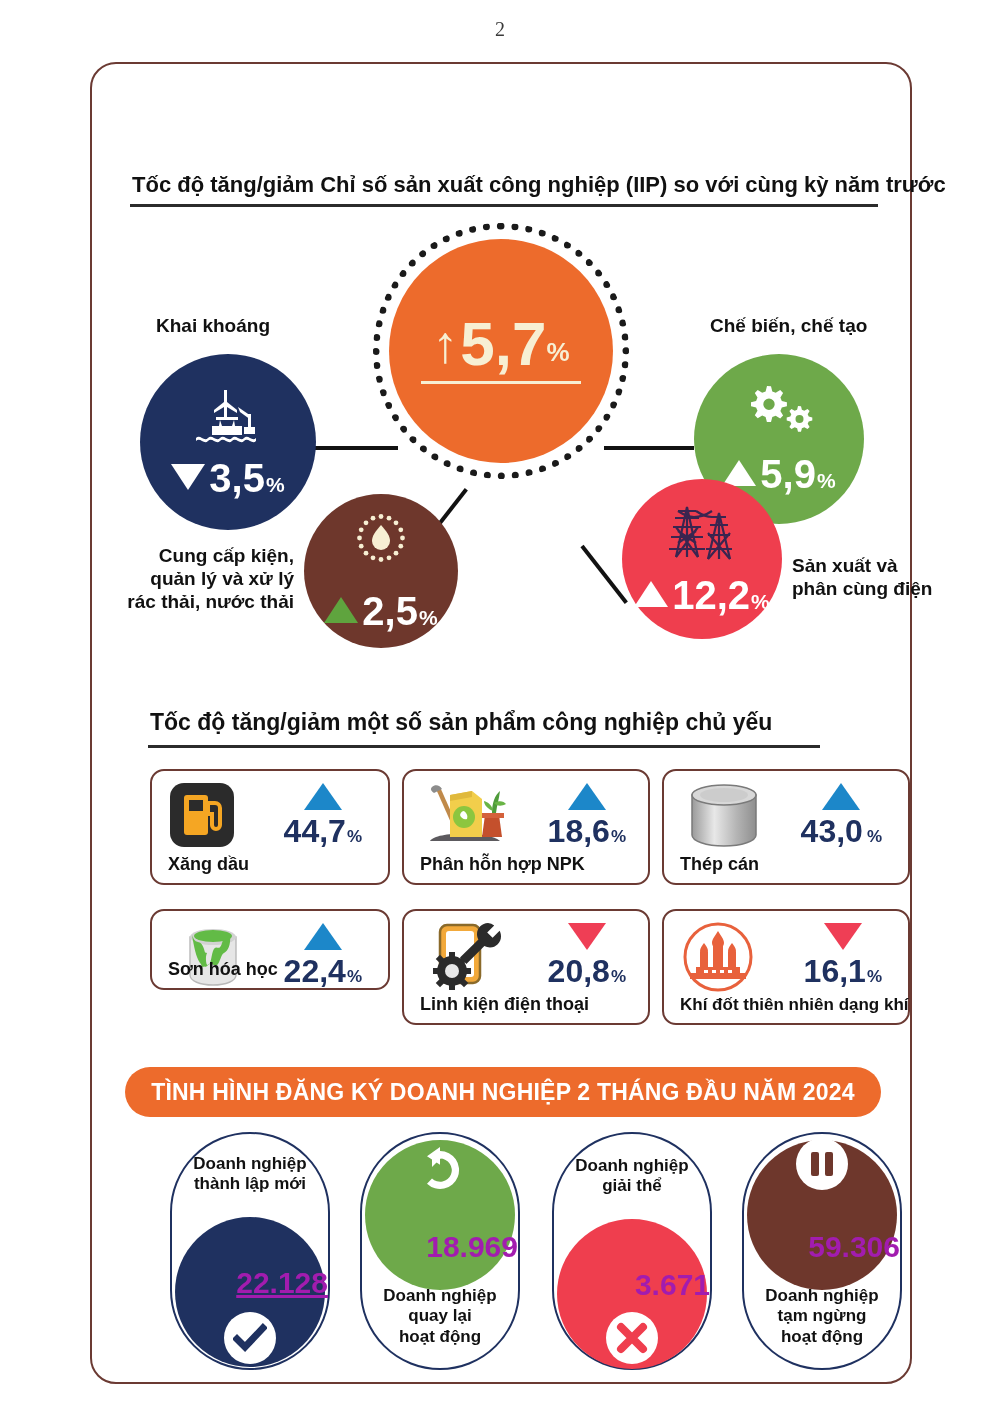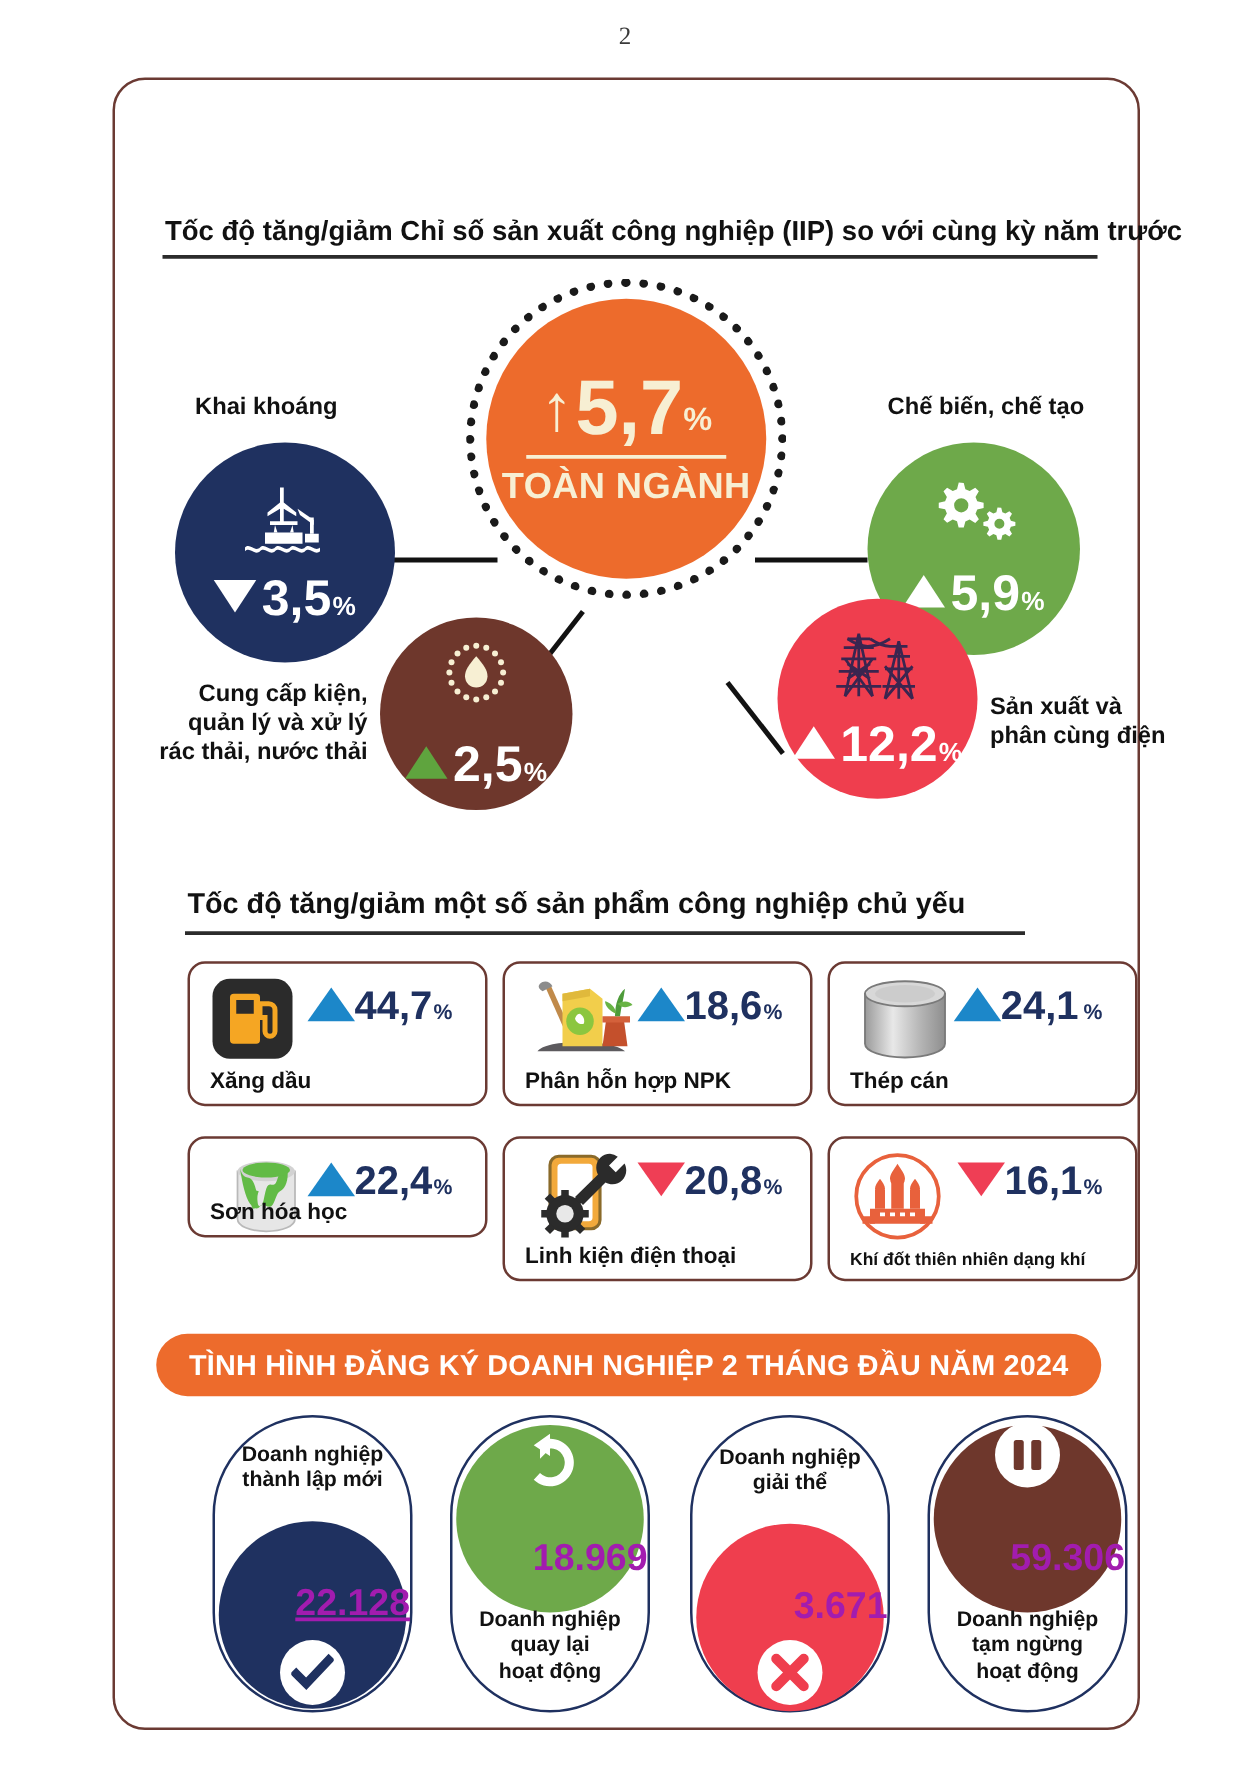--- a/index.html
+++ b/index.html
@@ -95,21 +95,21 @@
 
   
   .cards { position: absolute; left: 0; top: 690px; width: 818px; }
   .card {
     position: absolute; border: 2px solid #6B3A33; border-radius: 14px;
     background: #fff;
   }
   .card-icon { position: absolute; left: 16px; top: 10px; }
   .card-val {
     position: absolute; right: 14px; top: 12px;
-    display: flex; flex-direction: row; align-items: center;
+    display: flex; flex-direction: column; align-items: center;
   }
   .ctri { width: 0; height: 0; }
   .ctri.up { border-left: 19px solid transparent; border-right: 19px solid transparent;
              border-bottom: 27px solid #1C87C9; }
   .ctri.down { border-left: 19px solid transparent; border-right: 19px solid transparent;
                border-top: 27px solid #EF3E55; }
   .cnum {
     display: flex; align-items: baseline; color: #1F3160;
     font-weight: bold; margin-top: 3px;
   }
@@ -201,21 +201,20 @@
 
       <div class="hero-wrap">
         <div class="hero-dots"></div>
         <div class="hero">
           <div class="hero-top">
             <span class="hero-arrow">↑</span>
             <span class="hero-num">5,7</span>
             <span class="hero-pct">%</span>
           </div>
           <div class="hero-rule"></div>
-          <div class="hero-sub">TOÀN NGÀNH</div>
         </div>
       </div>
 
       <div class="lbl" style="left:22px; top:330px; text-align:right; width:180px;">
         <div>Cung cấp kiện,</div>
         <div>quản lý và xử lý</div>
         <div>rác thải, nước thải</div>
       </div>
       <div class="circ" style="left:212px; top:280px; width:154px; height:154px; background:#6E372C;gap:12px;">
         <span class="ic">
@@ -335,21 +334,21 @@
               </linearGradient>
             </defs>
             <path d="M6 12h64v40c0 6-14 11-32 11S6 58 6 52z" fill="url(#steelg)" stroke="#7A7A7A" stroke-width="1.5"></path>
             <ellipse cx="38" cy="12" rx="32" ry="10" fill="#D8D8D8" stroke="#7A7A7A" stroke-width="1.5"></ellipse>
             <ellipse cx="38" cy="12" rx="24" ry="7" fill="#C2C2C2" opacity=".55"></ellipse>
           </svg>
         </span>
         <div class="card-val" style="right:26px;">
           <span class="ctri up"></span>
           <span class="cnum">
-            <span class="n">24,1</span>
+            <span class="n">43,0</span>
             <span class="p" style="margin-left:4px;">%</span>
           </span>
         </div>
         <div class="card-lbl">Thép cán</div>
       </div>
 
       <div class="card" style="left:58px; top:155px; width:240px; height:81px;">
         <span class="card-icon" style="left:26px; top:10px;">
           <svg width="70" height="70" viewBox="0 0 70 70">
             <path d="M12 16h46v38c0 6-10 10-23 10s-23-4-23-10z" fill="#E6E6E6" stroke="#B9B9B9" stroke-width="1.4"></path>
@@ -422,21 +421,21 @@
             </g>
           </svg>
         </span>
         <div class="card-val" style="right:26px;">
           <span class="ctri down"></span>
           <span class="cnum">
             <span class="n">16,1</span>
             <span class="p">%</span>
           </span>
         </div>
-        <div class="card-lbl" style="font-size:14px;">Khí đốt thiên nhiên dạng khí</div>
+        <div class="card-lbl" style="font-size:17px;">Khí đốt thiên nhiên dạng khí</div>
       </div>
     </div>
 
     <div class="banner banner-biz">TÌNH HÌNH ĐĂNG KÝ DOANH NGHIỆP 2 THÁNG ĐẦU NĂM 2024</div>
 
     <div class="biz">
 
       <div class="oval" style="left:78px; top:0;">
         <div class="oval-txt" style="top:20px;">
           <div>Doanh nghiệp</div>

